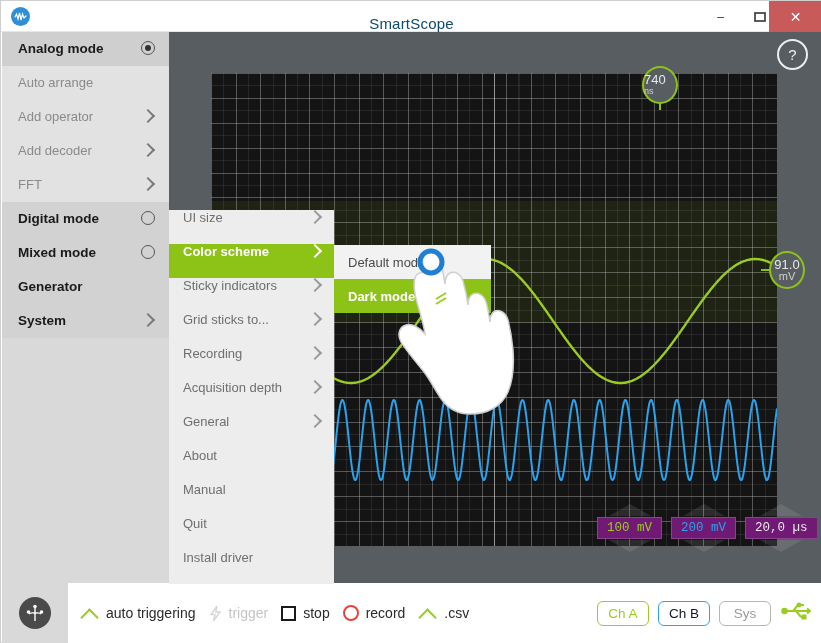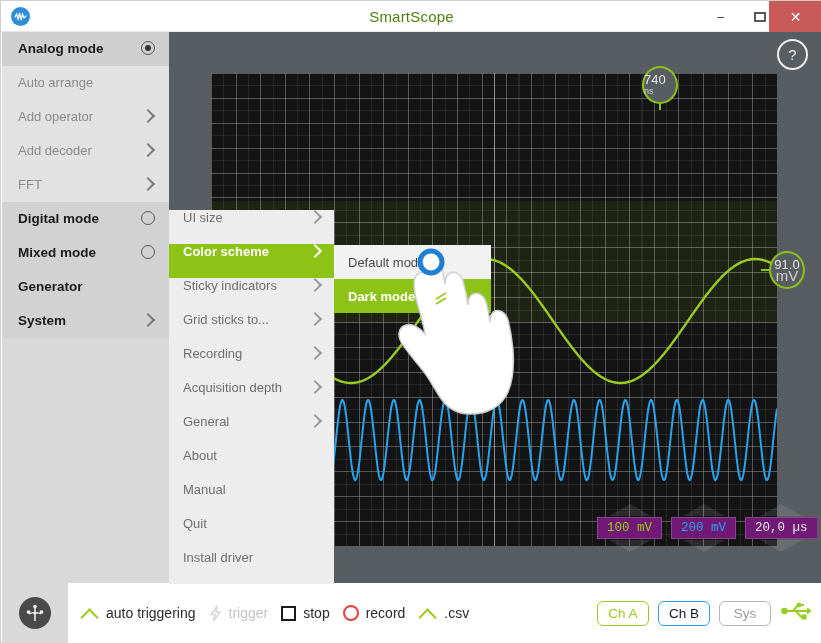--- a/index.html
+++ b/index.html
@@ -23,23 +23,23 @@
     border-bottom: 1px solid #e6e6e6;
   }
   .app-icon {
     position: absolute; left: 10px; top: 6px;
     width: 19px; height: 19px; border-radius: 50%;
     background: #2e8fd6;
     display: flex; align-items: center; justify-content: center;
   }
   .app-icon svg { display: block; }
   .title-text {
-    position: absolute; left: 0; top: 0; width: 821px; height: 31px;
-    display: flex; align-items: center; justify-content: center;
-    font-size: 15px; color: #4d7c0f; letter-spacing: .2px;
+    position: absolute; left: 0; top: 7px; width: 821px; height: 31px;
+    display: flex; align-items: center; justify-content: center;
+    font-size: 15px; color: #0c4a6e; letter-spacing: .2px;
   }
   .win-btn {
     position: absolute; top: 0; height: 31px; width: 39px;
     display: flex; align-items: center; justify-content: center;
     font-size: 12px; color: #333; background: transparent;
     border: none; cursor: pointer;
   }
   .win-min { right: 82px; }
   .win-max { right: 43px; }
   .win-close {
@@ -133,21 +133,21 @@
   }
   
   .volt-bubble {
     position: absolute; left: 600px; top: 219px;
     width: 36px; height: 38px; border-radius: 50%;
     border: 2px solid #8dc217; background: #585d61;
     display: flex; flex-direction: column; align-items: center; justify-content: center;
     color: #e8e8e8; cursor: pointer;
   }
   .volt-bubble .bv { font-size: 13px; line-height: 12px; }
-  .volt-bubble .bu { font-size: 15px; line-height: 10px; color: #d0d0d0; }
+  .volt-bubble .bu { font-size: 11px; line-height: 10px; color: #d0d0d0; }
   .volt-stem {
     position: absolute; left: 592px; top: 237px; width: 9px; height: 2px; background: #8dc217;
   }
   
   .help-btn {
     position: absolute; right: 13px; top: 7px;
     width: 31px; height: 31px; border-radius: 50%;
     border: 2px solid #eeeeee; color: #eeeeee;
     display: flex; align-items: center; justify-content: center;
     font-size: 15px; cursor: pointer;

